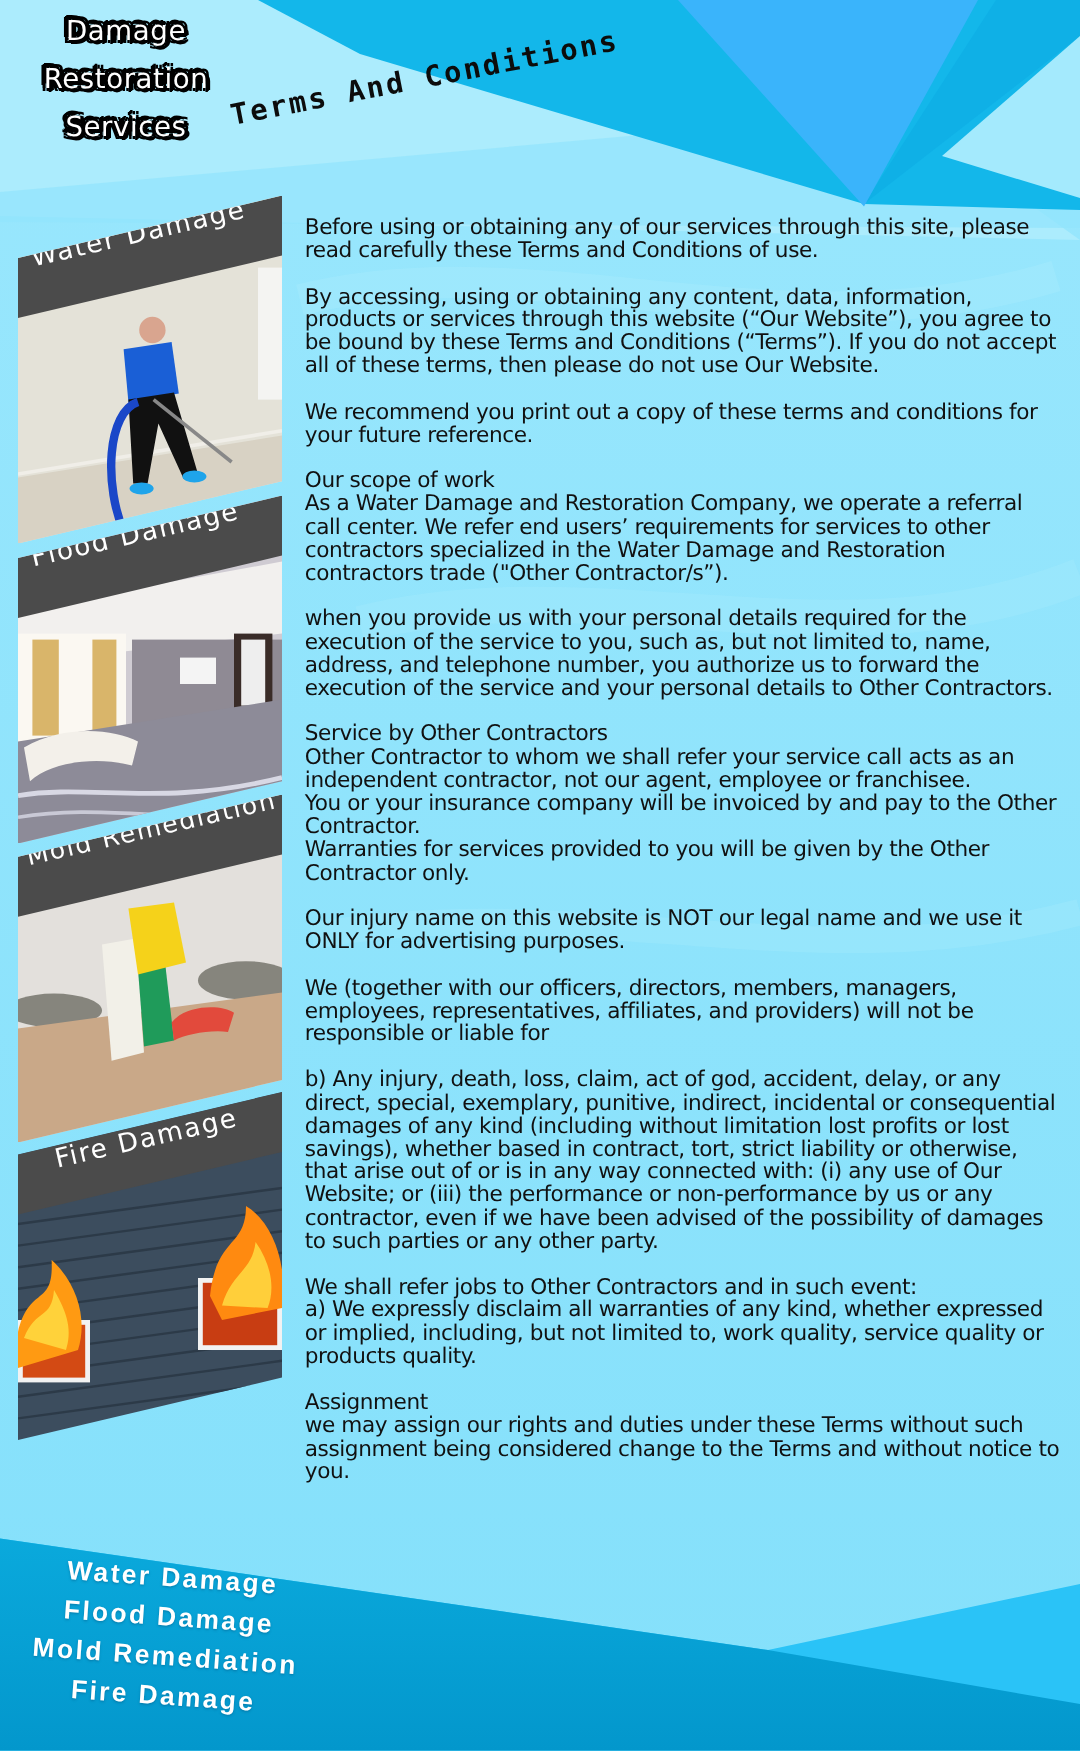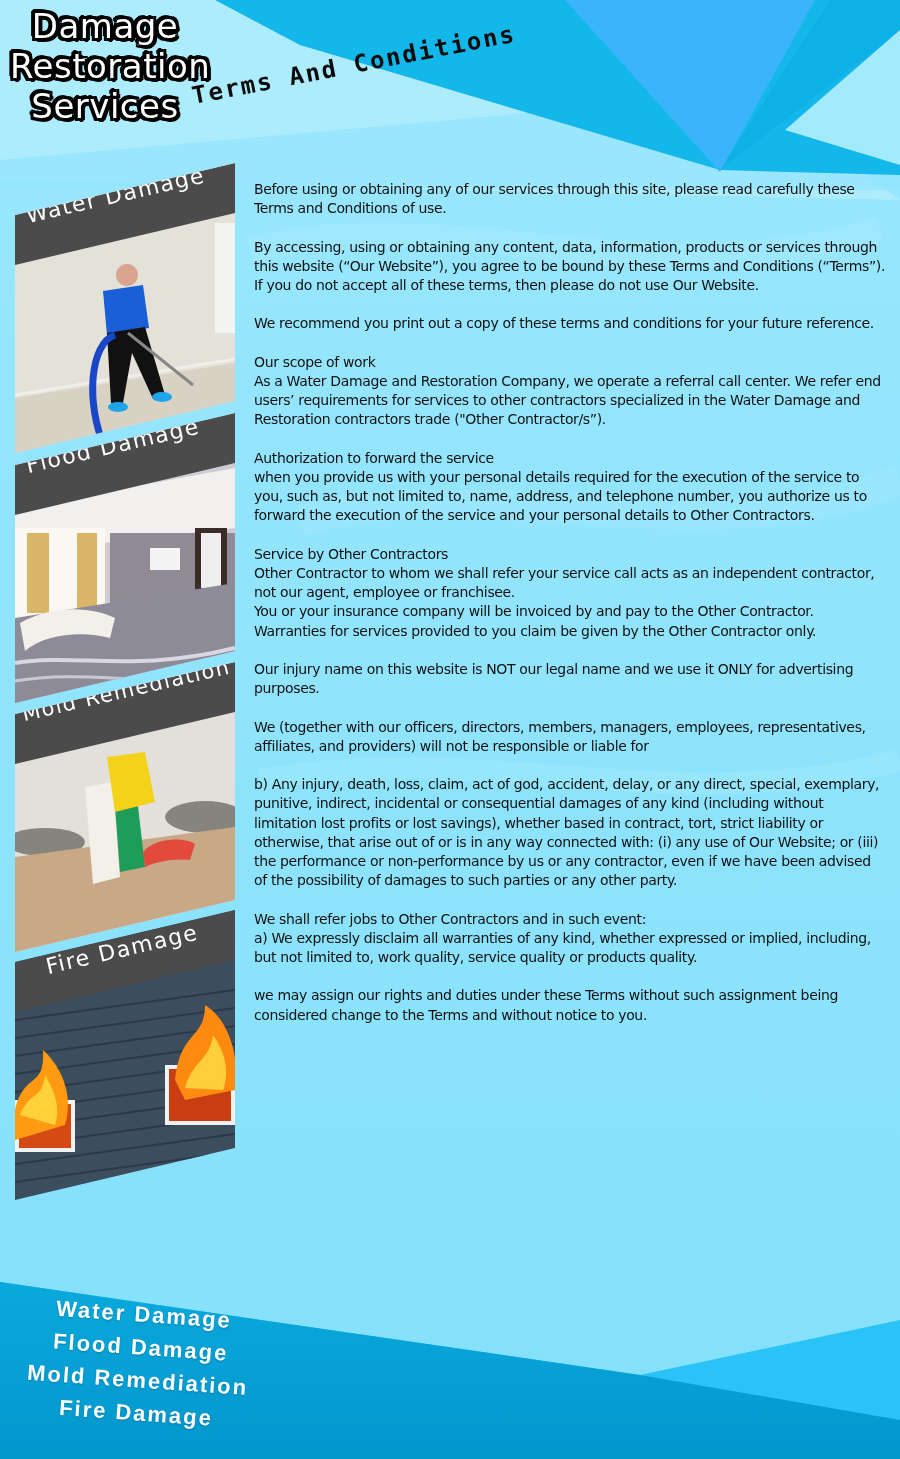--- a/index.html
+++ b/index.html
@@ -13,21 +13,21 @@
   .bg-layer svg { width: 900px; height: 1459px; display: block; }
 
   
   .logo {
     position: absolute; left: 10px; top: 6px; width: 190px;
     text-align: center; line-height: 40px;
   }
   .logo span {
     display: block;
     font-family: "DejaVu Sans", sans-serif;
-    font-size: 34px;
+    font-size: 23px;
     color: #ffffff;
     letter-spacing: 0.5px;
     text-shadow:
       -3px -3px 0 #000, 3px -3px 0 #000, -3px 3px 0 #000, 3px 3px 0 #000,
       0 -3px 0 #000, 0 3px 0 #000, -3px 0 0 #000, 3px 0 0 #000,
       -2px -4px 0 #000, 2px 4px 0 #000, 4px 2px 0 #000, -4px -2px 0 #000;
   }
 
   .page-heading {
     position: absolute; left: 195px; top: 82px;
@@ -60,21 +60,21 @@
     white-space: nowrap;
     transform-origin: left bottom;
     transform: rotate(-13deg);
   }
 
   
   .terms {
     position: absolute; left: 254px; top: 180px; width: 632px;
     color: #111;
     font-family: "DejaVu Sans", sans-serif;
-    font-size: 14px;
+    font-size: 18px;
     line-height: 19.2px;
     letter-spacing: -0.35px;
   }
   .terms .section { margin-bottom: 19.2px; }
   .terms .section-title { font-weight: normal; }
   .terms p { white-space: normal; }
 
   
   .footer-links {
     position: absolute; left: 20px; top: 1298px; width: 250px;
@@ -254,29 +254,28 @@
   <div class="section">
     <p>We recommend you print out a copy of these terms and conditions for your future reference.</p>
   </div>
 
   <div class="section">
     <div class="section-title">Our scope of work</div>
     <p>As a Water Damage and Restoration Company, we operate a referral call center. We refer end users’ requirements for services to other contractors specialized in the Water Damage and Restoration contractors trade ("Other Contractor/s”).</p>
   </div>
 
   <div class="section">
-    <div class="section-title">Authorization to forward the service</div>
     <p>when you provide us with your personal details required for the execution of the service to you, such as, but not limited to, name, address, and telephone number, you authorize us to forward the execution of the service and your personal details to Other Contractors.</p>
   </div>
 
   <div class="section">
     <div class="section-title">Service by Other Contractors</div>
     <p>Other Contractor to whom we shall refer your service call acts as an independent contractor, not our agent, employee or franchisee.</p>
     <p>You or your insurance company will be invoiced by and pay to the Other Contractor.</p>
-    <p>Warranties for services provided to you claim be given by the Other Contractor only.</p>
+    <p>Warranties for services provided to you will be given by the Other Contractor only.</p>
   </div>
 
   <div class="section">
     <p>Our injury name on this website is NOT our legal name and we use it ONLY for advertising purposes.</p>
   </div>
 
   <div class="section">
     <p>We (together with our officers, directors, members, managers, employees, representatives, affiliates, and providers) will not be responsible or liable for</p>
   </div>
 
@@ -284,20 +283,21 @@
   <div class="section">
     <p>b) Any injury, death, loss, claim, act of god, accident, delay, or any direct, special, exemplary, punitive, indirect, incidental or consequential damages of any kind (including without limitation lost profits or lost savings), whether based in contract, tort, strict liability or otherwise, that arise out of or is in any way connected with: (i) any use of Our Website; or (iii) the performance or non-performance by us or any contractor, even if we have been advised of the possibility of damages to such parties or any other party.</p>
   </div>
 
   <div class="section">
     <p>We shall refer jobs to Other Contractors and in such event:</p>
     <p>a) We expressly disclaim all warranties of any kind, whether expressed or implied, including, but not limited to, work quality, service quality or products quality.</p>
   </div>
 
   <div class="section">
+    <div class="section-title">Assignment</div>
     <p>we may assign our rights and duties under these Terms without such assignment being considered change to the Terms and without notice to you.</p>
   </div>
 </div>
 
 <nav class="footer-links">
   <a class="flink" style="padding-left:36px;">Water Damage</a>
   <a class="flink" style="padding-left:33px;">Flood Damage</a>
   <a class="flink" style="padding-left:7px;">Mold Remediation</a>
   <a class="flink" style="padding-left:39px;">Fire Damage</a>
 </nav>

